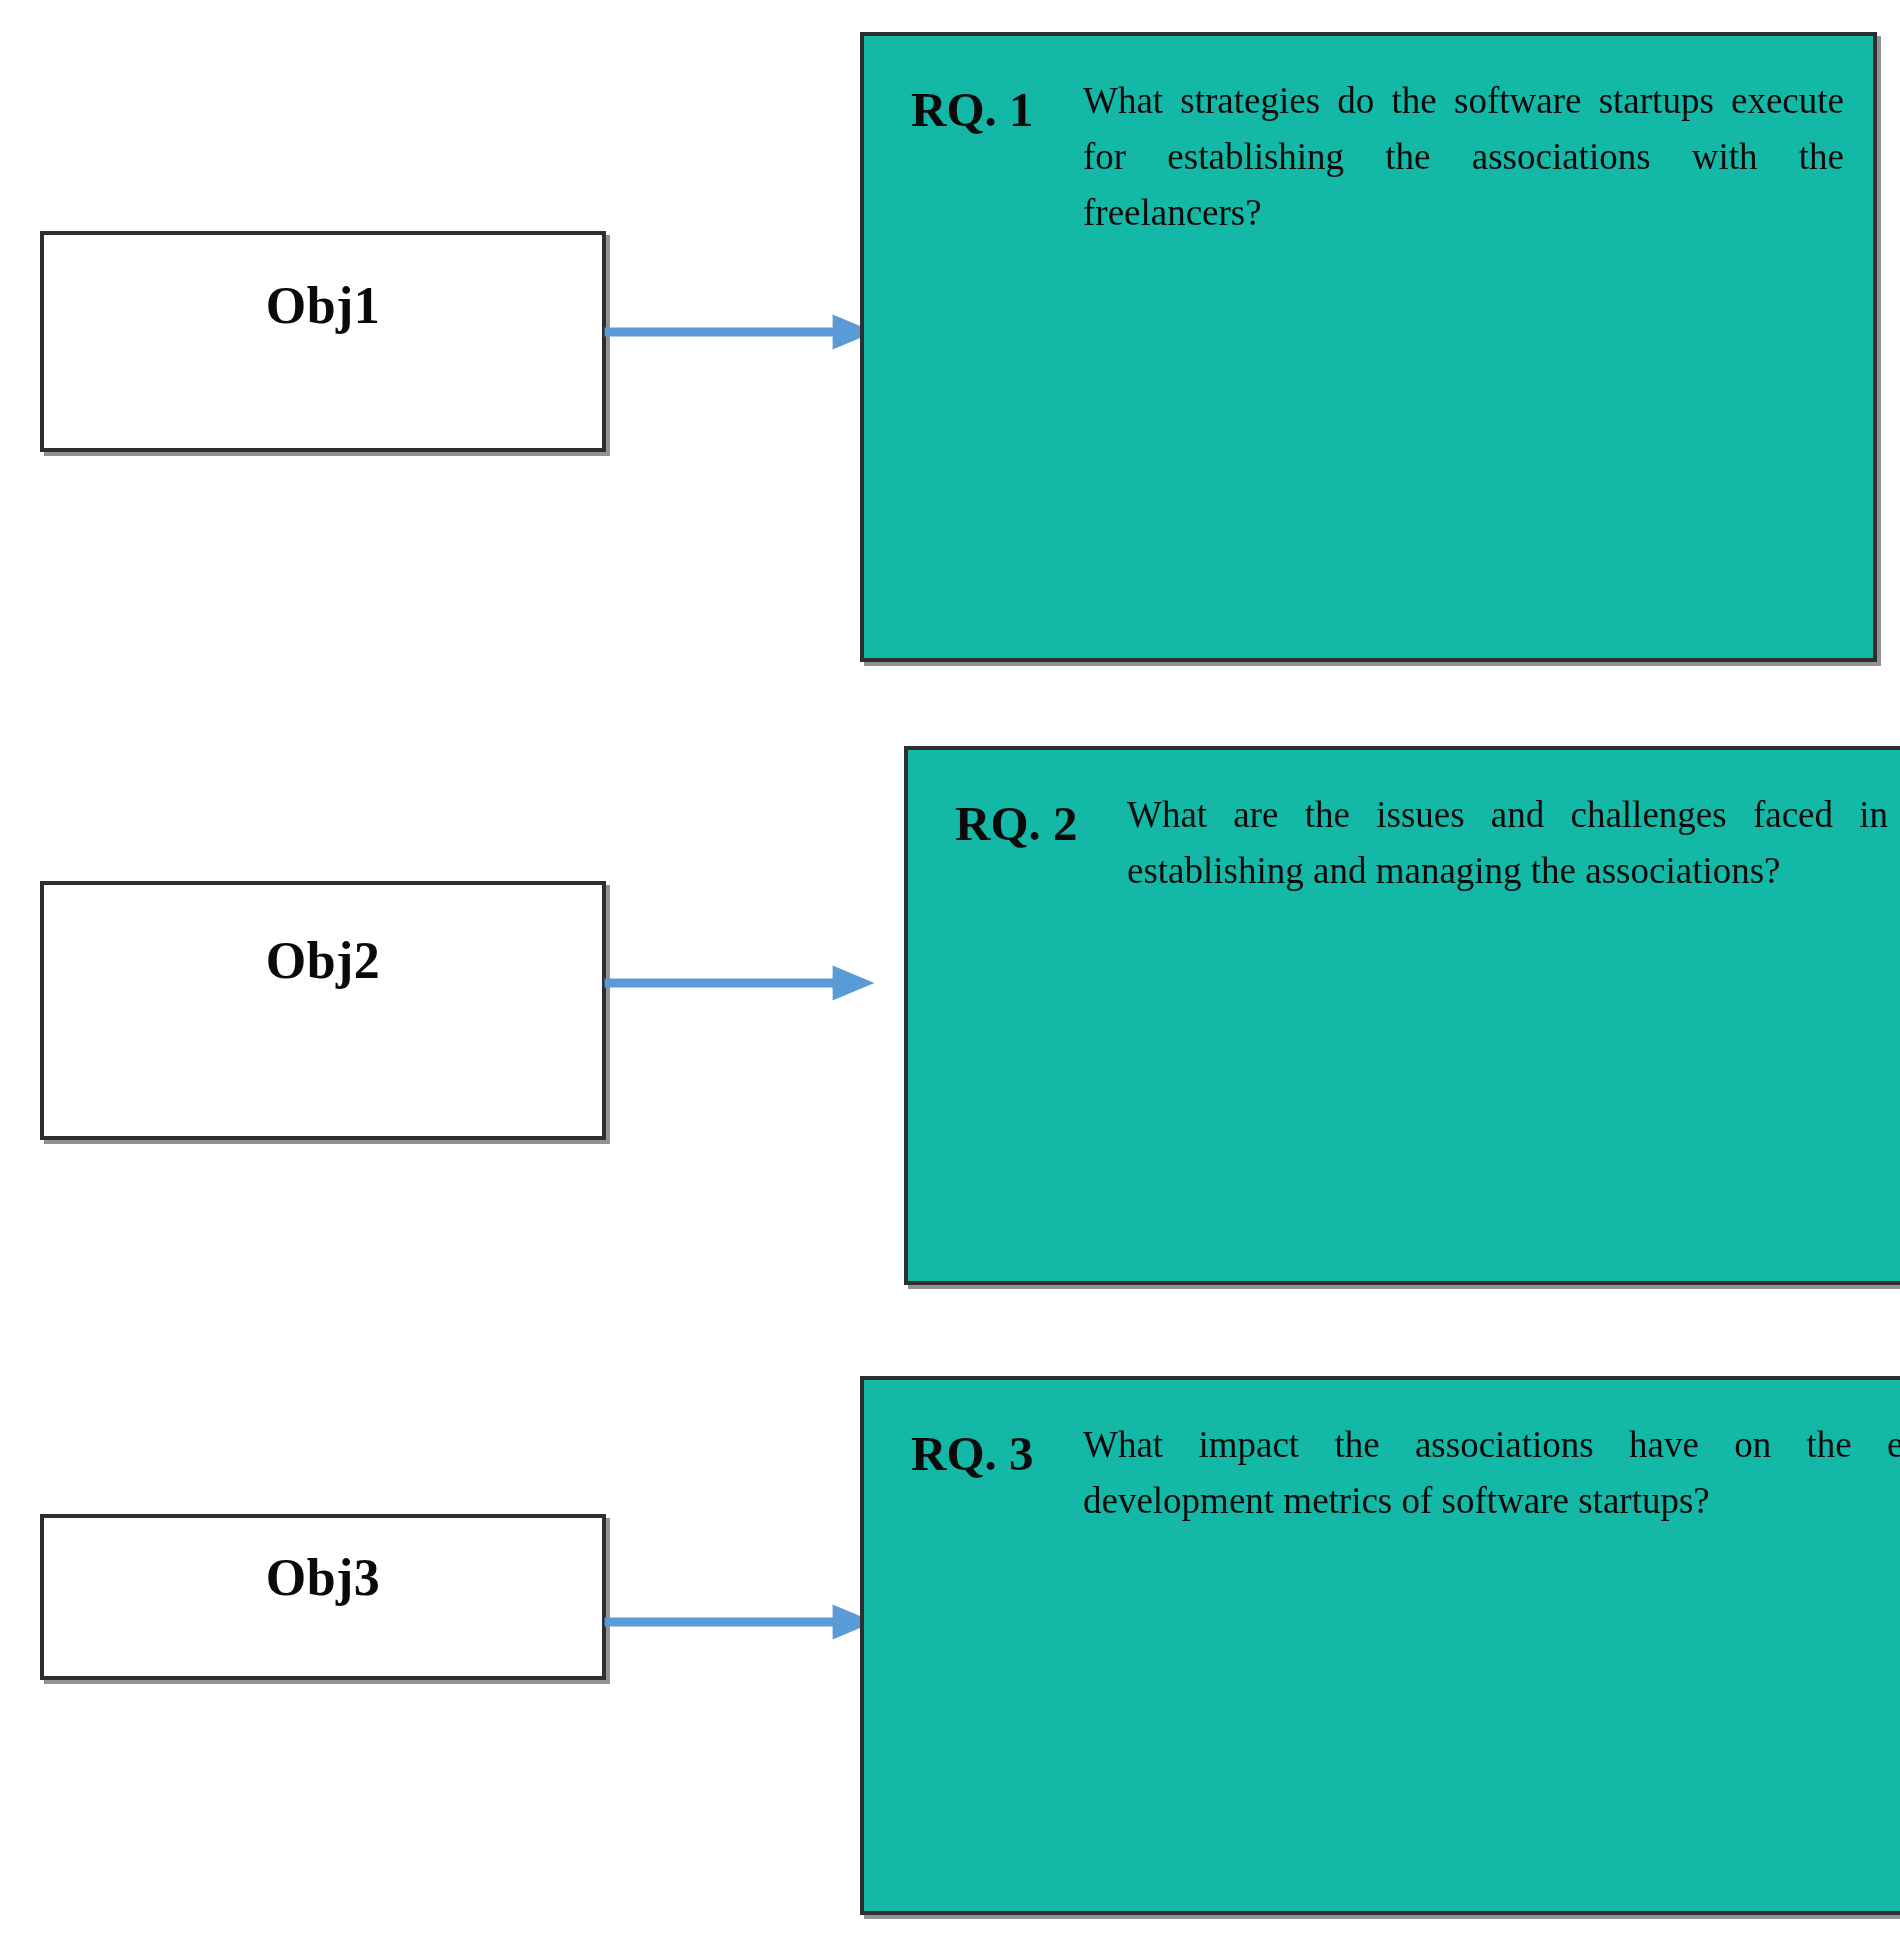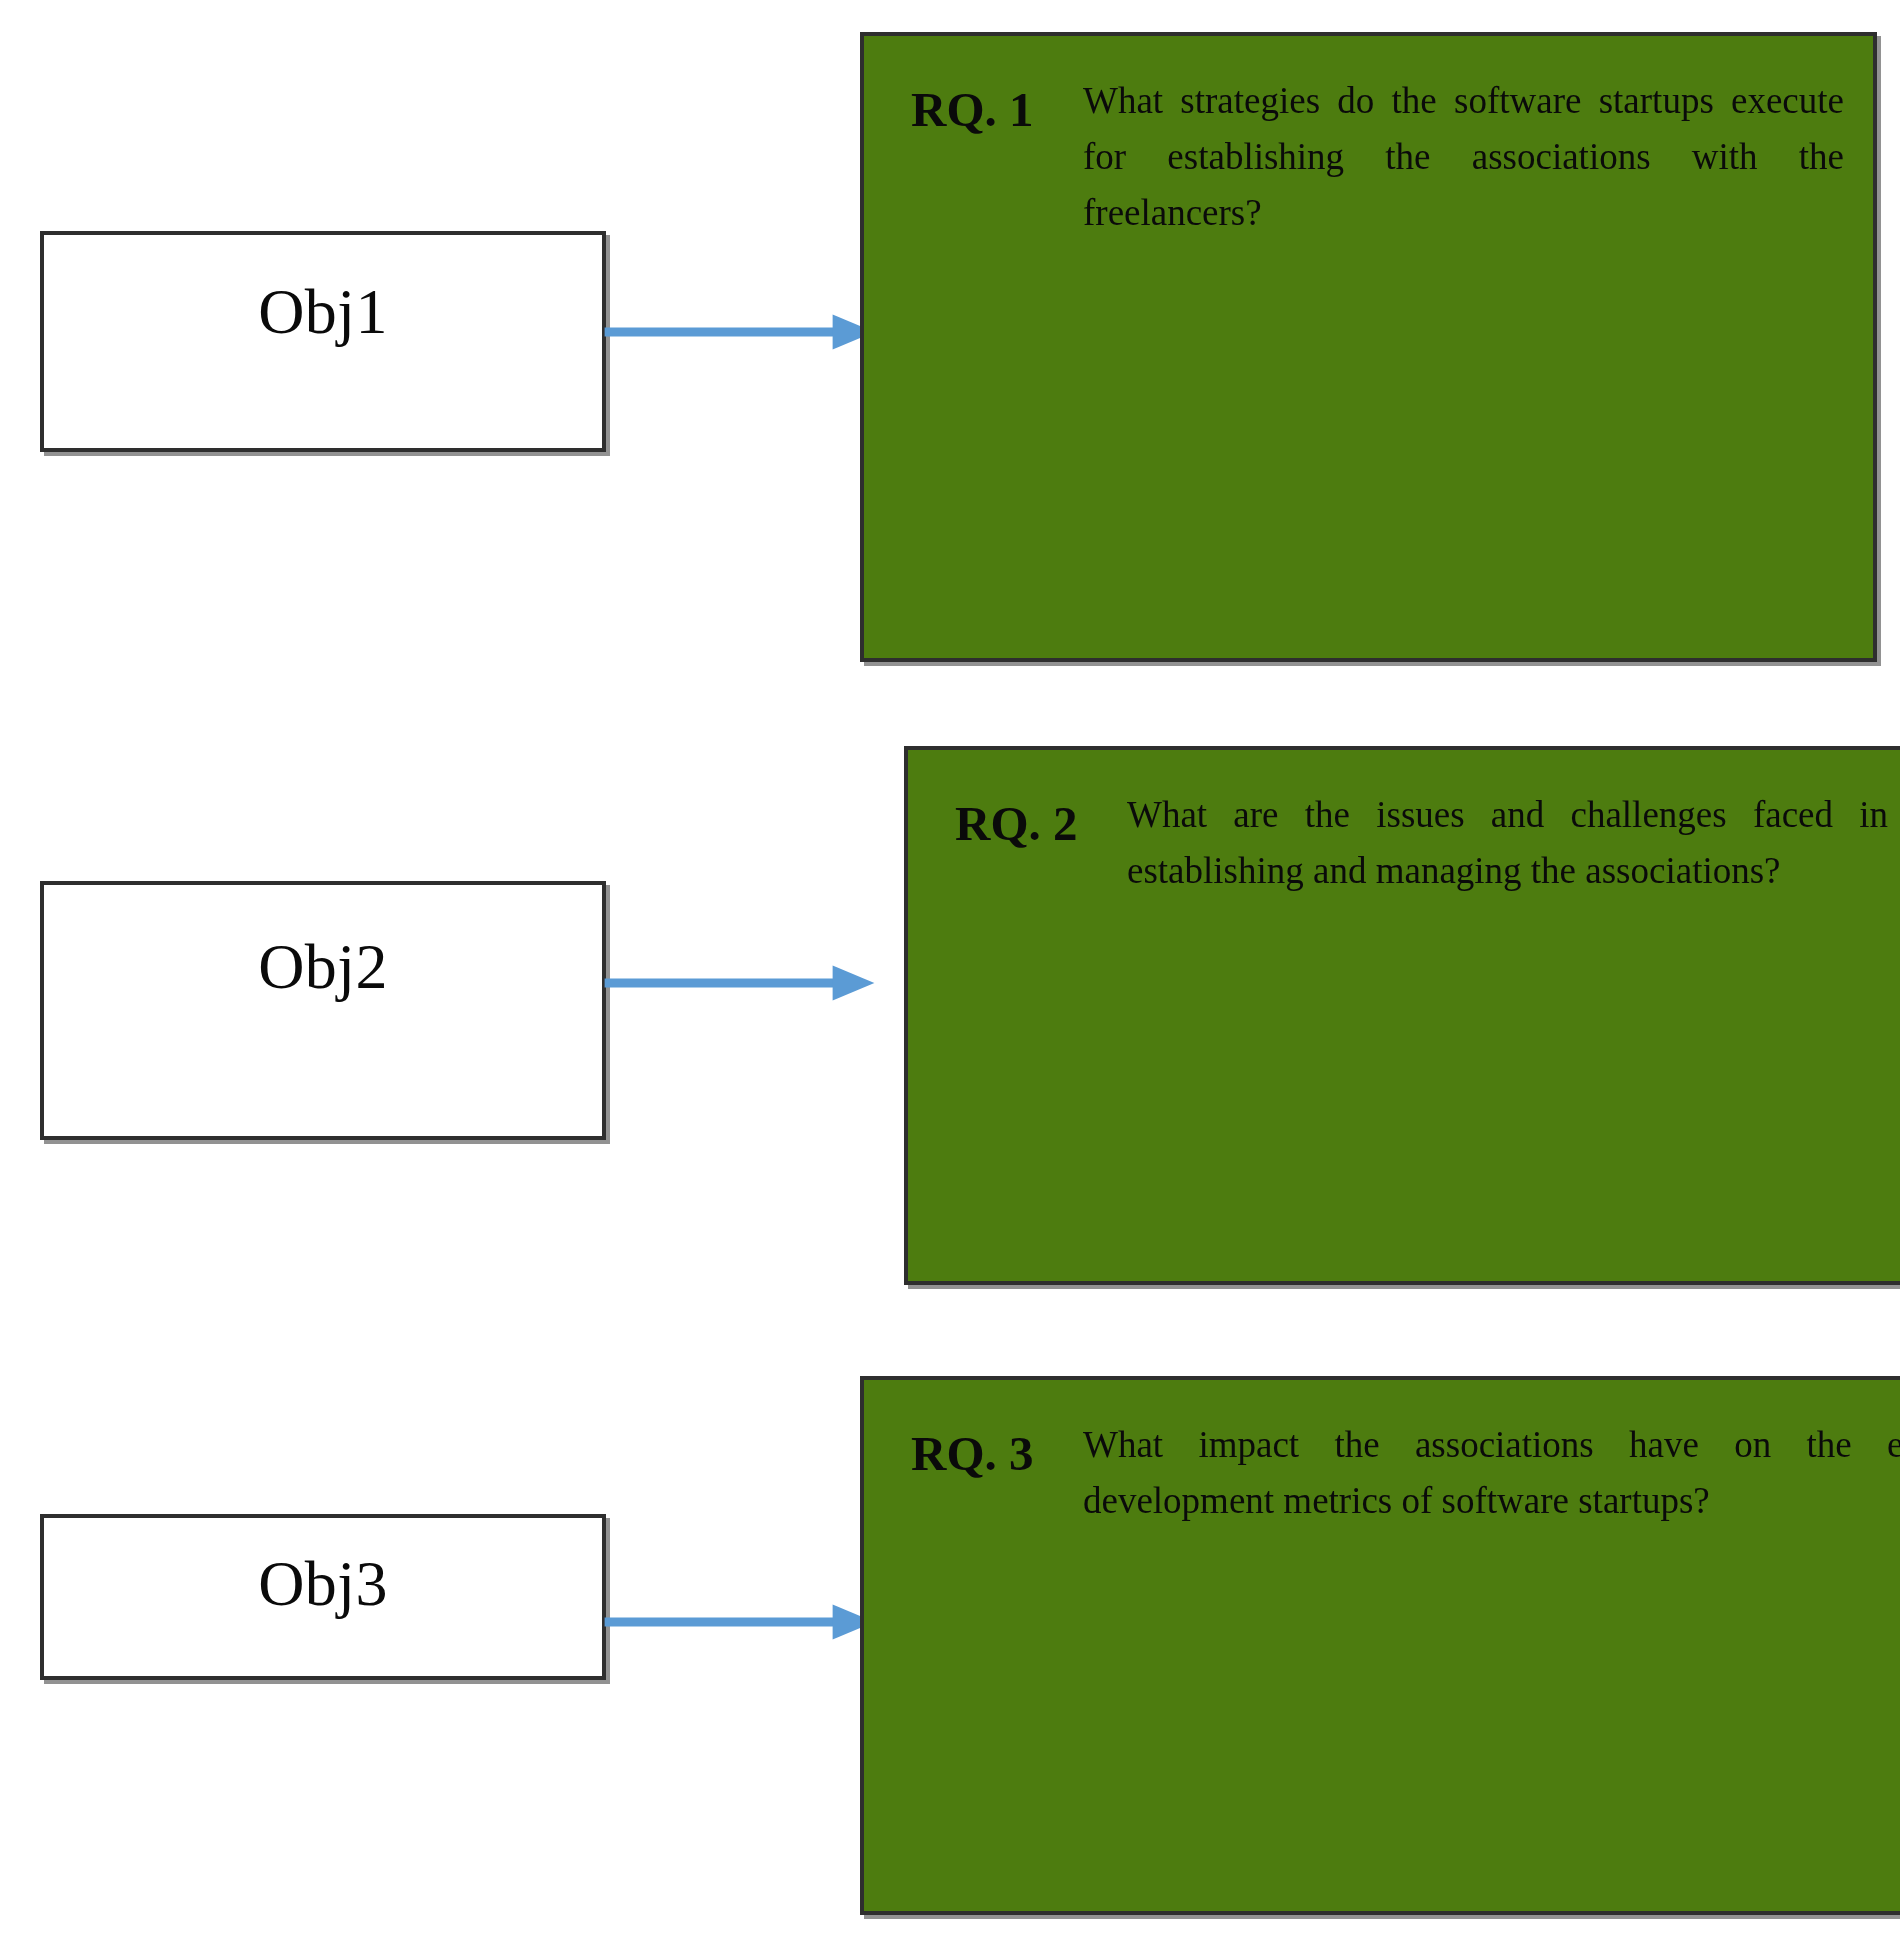--- a/index.html
+++ b/index.html
@@ -26,39 +26,39 @@
     position: absolute;
     box-sizing: border-box;
     background: #ffffff;
     border: 4px solid #2e2e2e;
     box-shadow: 4px 4px 0 0 rgba(140,140,140,0.95);
     display: flex;
     align-items: flex-start;
     justify-content: center;
   }
   .obj-label {
-    font-weight: normal;
-    font-size: 64px;
+    font-weight: bold;
+    font-size: 52px;
     line-height: 1;
     letter-spacing: 0.4px;
     color: #0a0a0a;
   }
   .obj1 { left: 40px;  top: 231px;  width: 566px; height: 221px; }
   .obj2 { left: 40px;  top: 881px; width: 566px; height: 259px; }
   .obj3 { left: 40px;  top: 1514px; width: 566px; height: 166px; }
 
   .obj1 .obj-label { padding-top: 45px; }
   .obj2 .obj-label { padding-top: 50px; }
   .obj3 .obj-label { padding-top: 34px; }
 
   
   .rq-box {
     position: absolute;
     box-sizing: border-box;
-    background: #4d7c0f;
+    background: #14b8a6;
     border: 4px solid #2e2e2e;
     box-shadow: 4px 4px 0 0 rgba(140,140,140,0.95);
     padding: 37px 29px 0 47px;
   }
   .rq1 { left: 860px; top: 32px;   width: 1017px; height: 630px; }
   .rq2 { left: 904px; top: 746px;  width: 1017px; height: 539px; }
   .rq3 { left: 860px; top: 1376px; width: 1173px; height: 539px; }
 
   .rq-row {
     display: flex;

